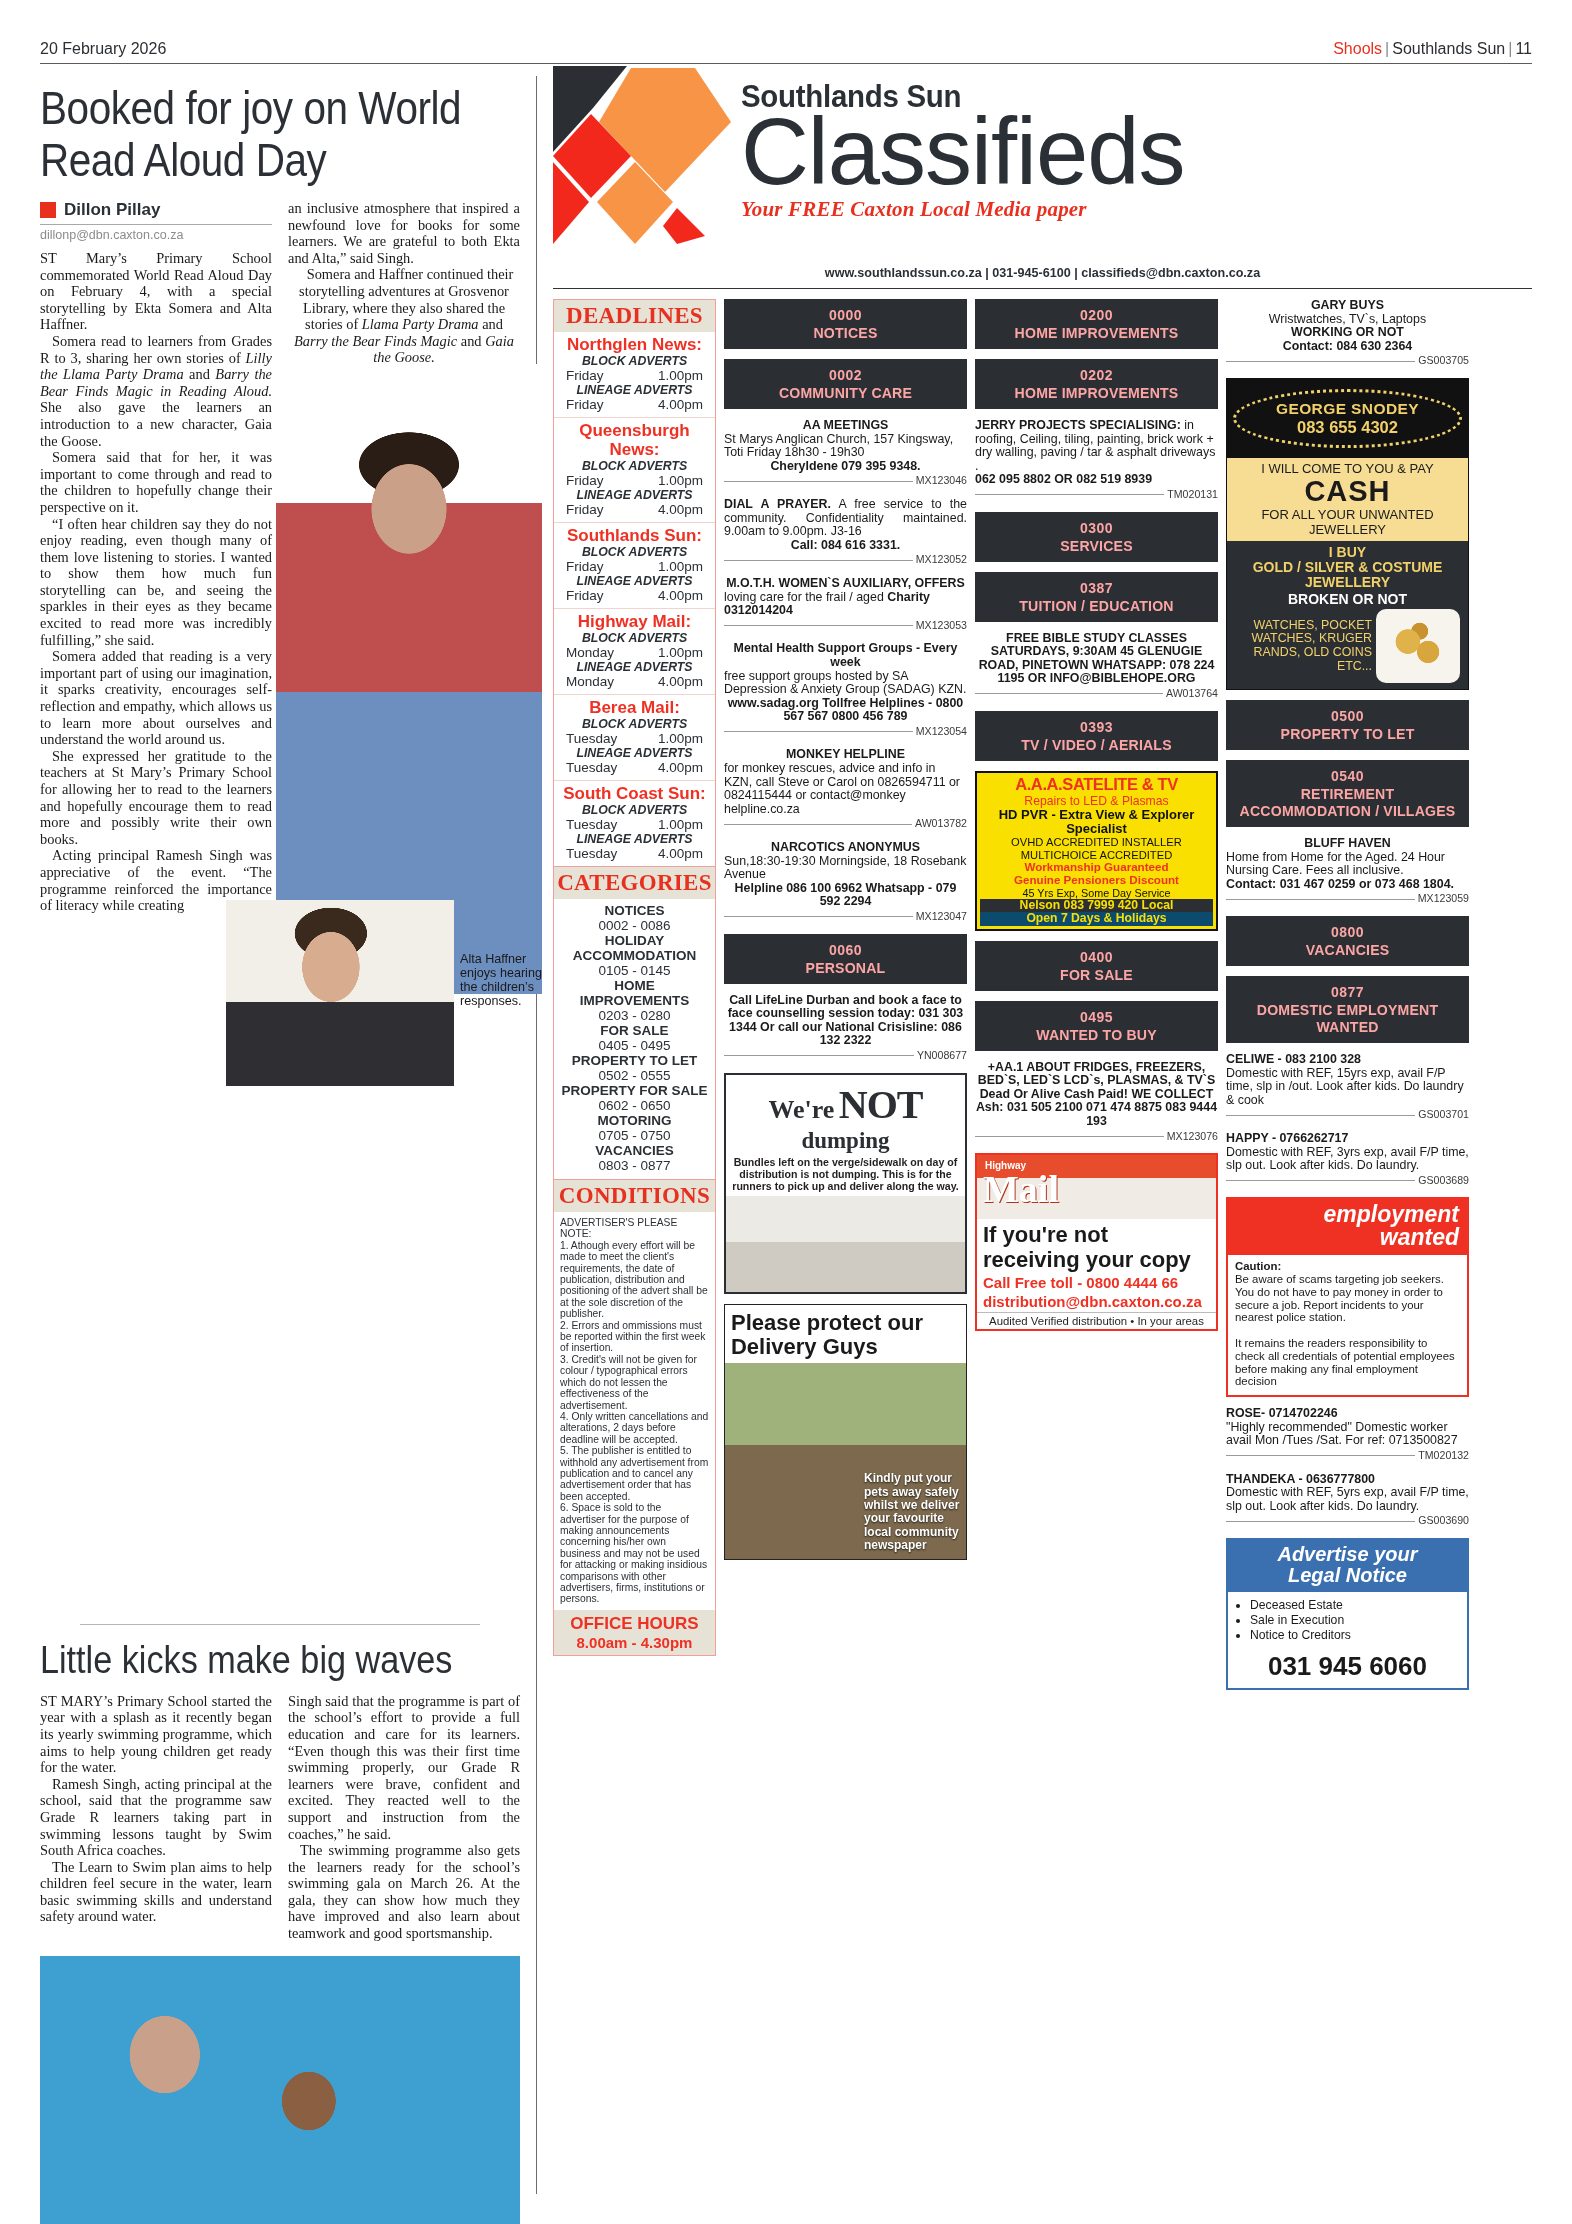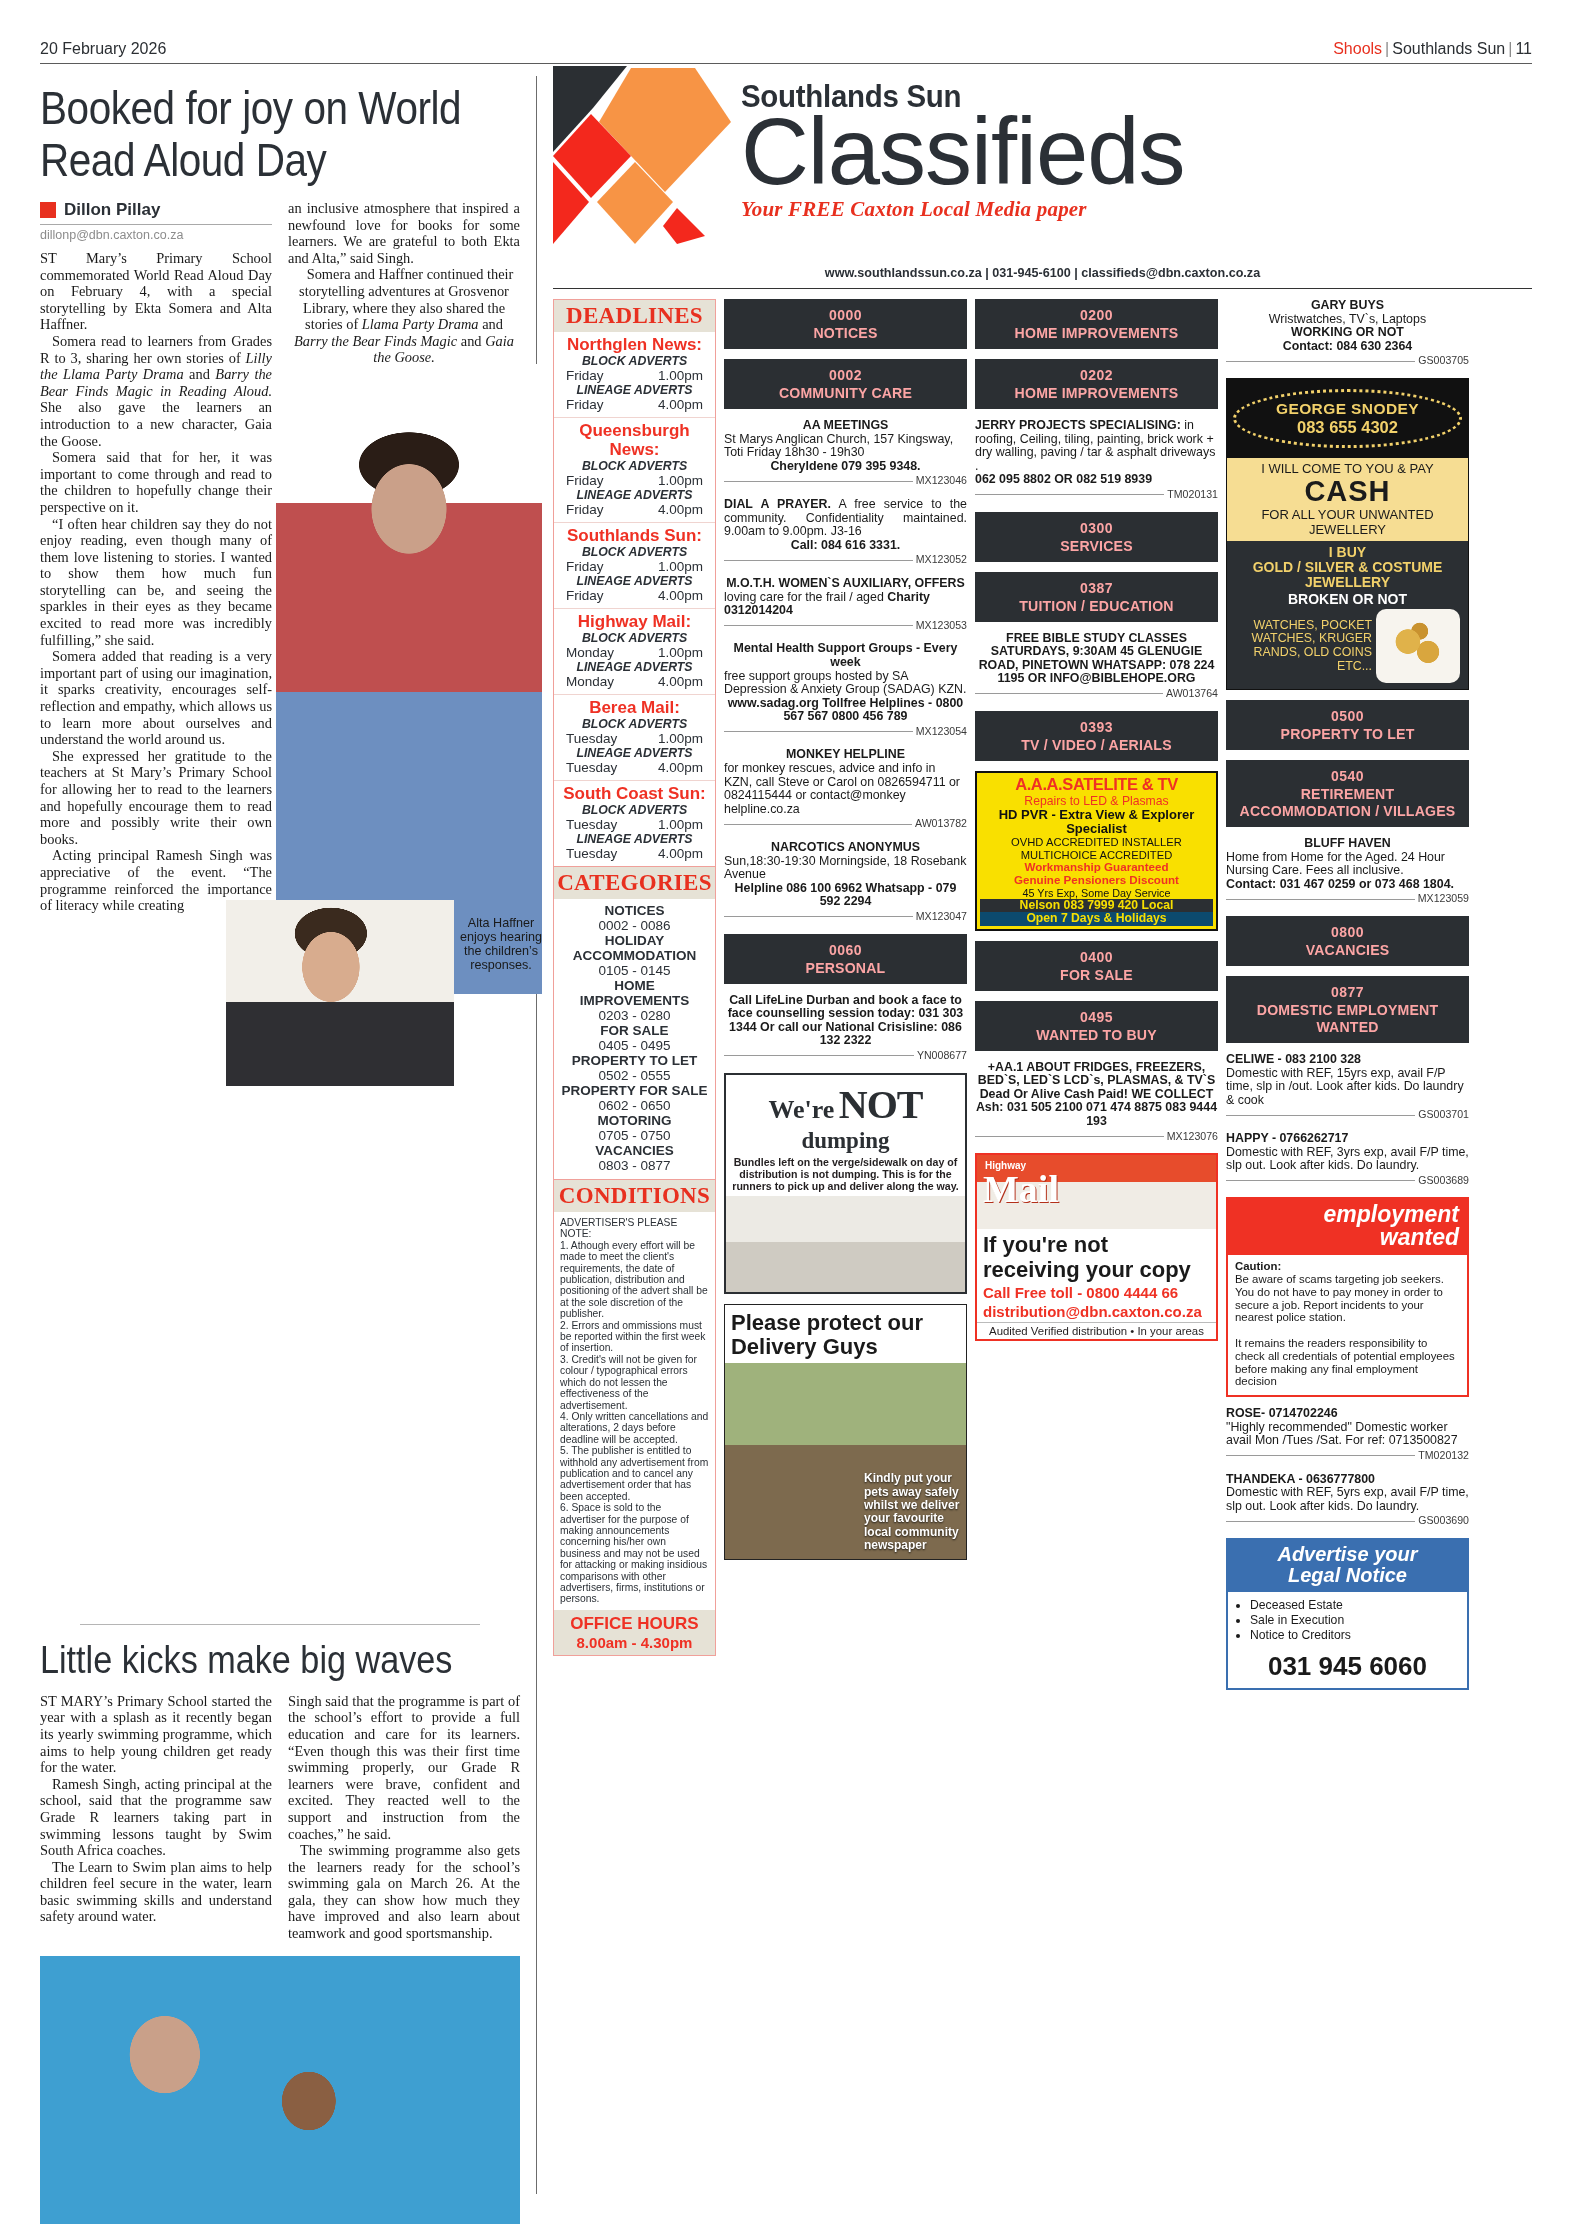--- a/index.html
+++ b/index.html
@@ -139,21 +139,21 @@
 
   .notdump { border:2px solid #2b2f33; margin-bottom:10px; }
   .nd-head { text-align:center; padding:6px 4px 2px 4px;}
   .nd-were { font-family:"Liberation Serif", serif; font-weight:bold; font-size:26px; color:#2b2f33;}
   .nd-not { font-family:"Liberation Serif", serif; font-weight:bold; font-size:40px; color:#2b2f33; letter-spacing:-1px;text-align:center;}
   .nd-dump { font-family:"Liberation Serif", serif; font-weight:bold; font-size:23px; color:#2b2f33;}
   .nd-sub { font-size:10.6px; line-height:12px; font-weight:bold; text-align:center; padding:0 6px 4px 6px;}
   .nd-img { height:96px; background:#d9d5cf; position:relative; overflow:hidden;}
 
   .mailbox { border:2px solid #ef3124; margin-bottom:10px; background:#fff;}
-  .mb-img { height:74px; background:#e8e4dd; position:relative; overflow:hidden;text-decoration:underline;}
+  .mb-img { height:64px; background:#e8e4dd; position:relative; overflow:hidden;text-decoration:underline;}
   .mb-t1 { font-weight:bold; font-size:22px; line-height:25px; color:#1a1a1a; padding:3px 6px 0 6px;}
   .mb-t2 { color:#ef3124; font-weight:bold; font-size:15px; line-height:17px; padding:2px 6px;}
   .mb-foot { border-top:1px solid #bbb; text-align:center; font-size:11.4px; padding:2px 0;}
 
   .protect { border:1px solid #222; margin-bottom:10px;}
   .pr-t { font-weight:bold; font-size:22px; line-height:24px; padding:6px 6px 4px 6px; color:#1a1a1a;}
   .pr-img { height:196px; background:#b9b09c; position:relative; overflow:hidden;}
   .pr-cap { position:absolute; right:6px; bottom:6px; width:96px; color:#fff; font-weight:bold;
             font-size:12px; line-height:13.4px; text-shadow:0 1px 2px rgba(0,0,0,.8);}
 
@@ -260,21 +260,21 @@
           <div class="cap" style="text-align:center; margin-top:44px;">
             <span>Ekta Somera reading her book Lilly the Llama Party Drama.</span>
             <i>PHOTOS: Dillon Pillay.</i>
           </div>
         </div>
       </div>
 
       <div class="photo ph-girl" style="position:absolute; left:236px; top:300px; width:266px; height:630px;"></div>
 
       <div class="photo ph-woman" style="position:absolute; left:186px; top:836px; width:228px; height:186px;"></div>
-      <div class="cap" style="position:absolute; left:420px; top:852px; width:82px;text-align:center;">Alta Haffner enjoys hearing the children’s responses.</div>
+      <div class="cap" style="position:absolute; left:420px; top:888px; width:82px;">Alta Haffner enjoys hearing the children’s responses.</div>
 
       <div style="height:700px"></div>
 
       <div class="hr-thin"></div>
 
       <h2 class="headline2">Little kicks make big waves</h2>
 
       <div class="story1-cols">
         <div class="col-a">
           <div class="art">

